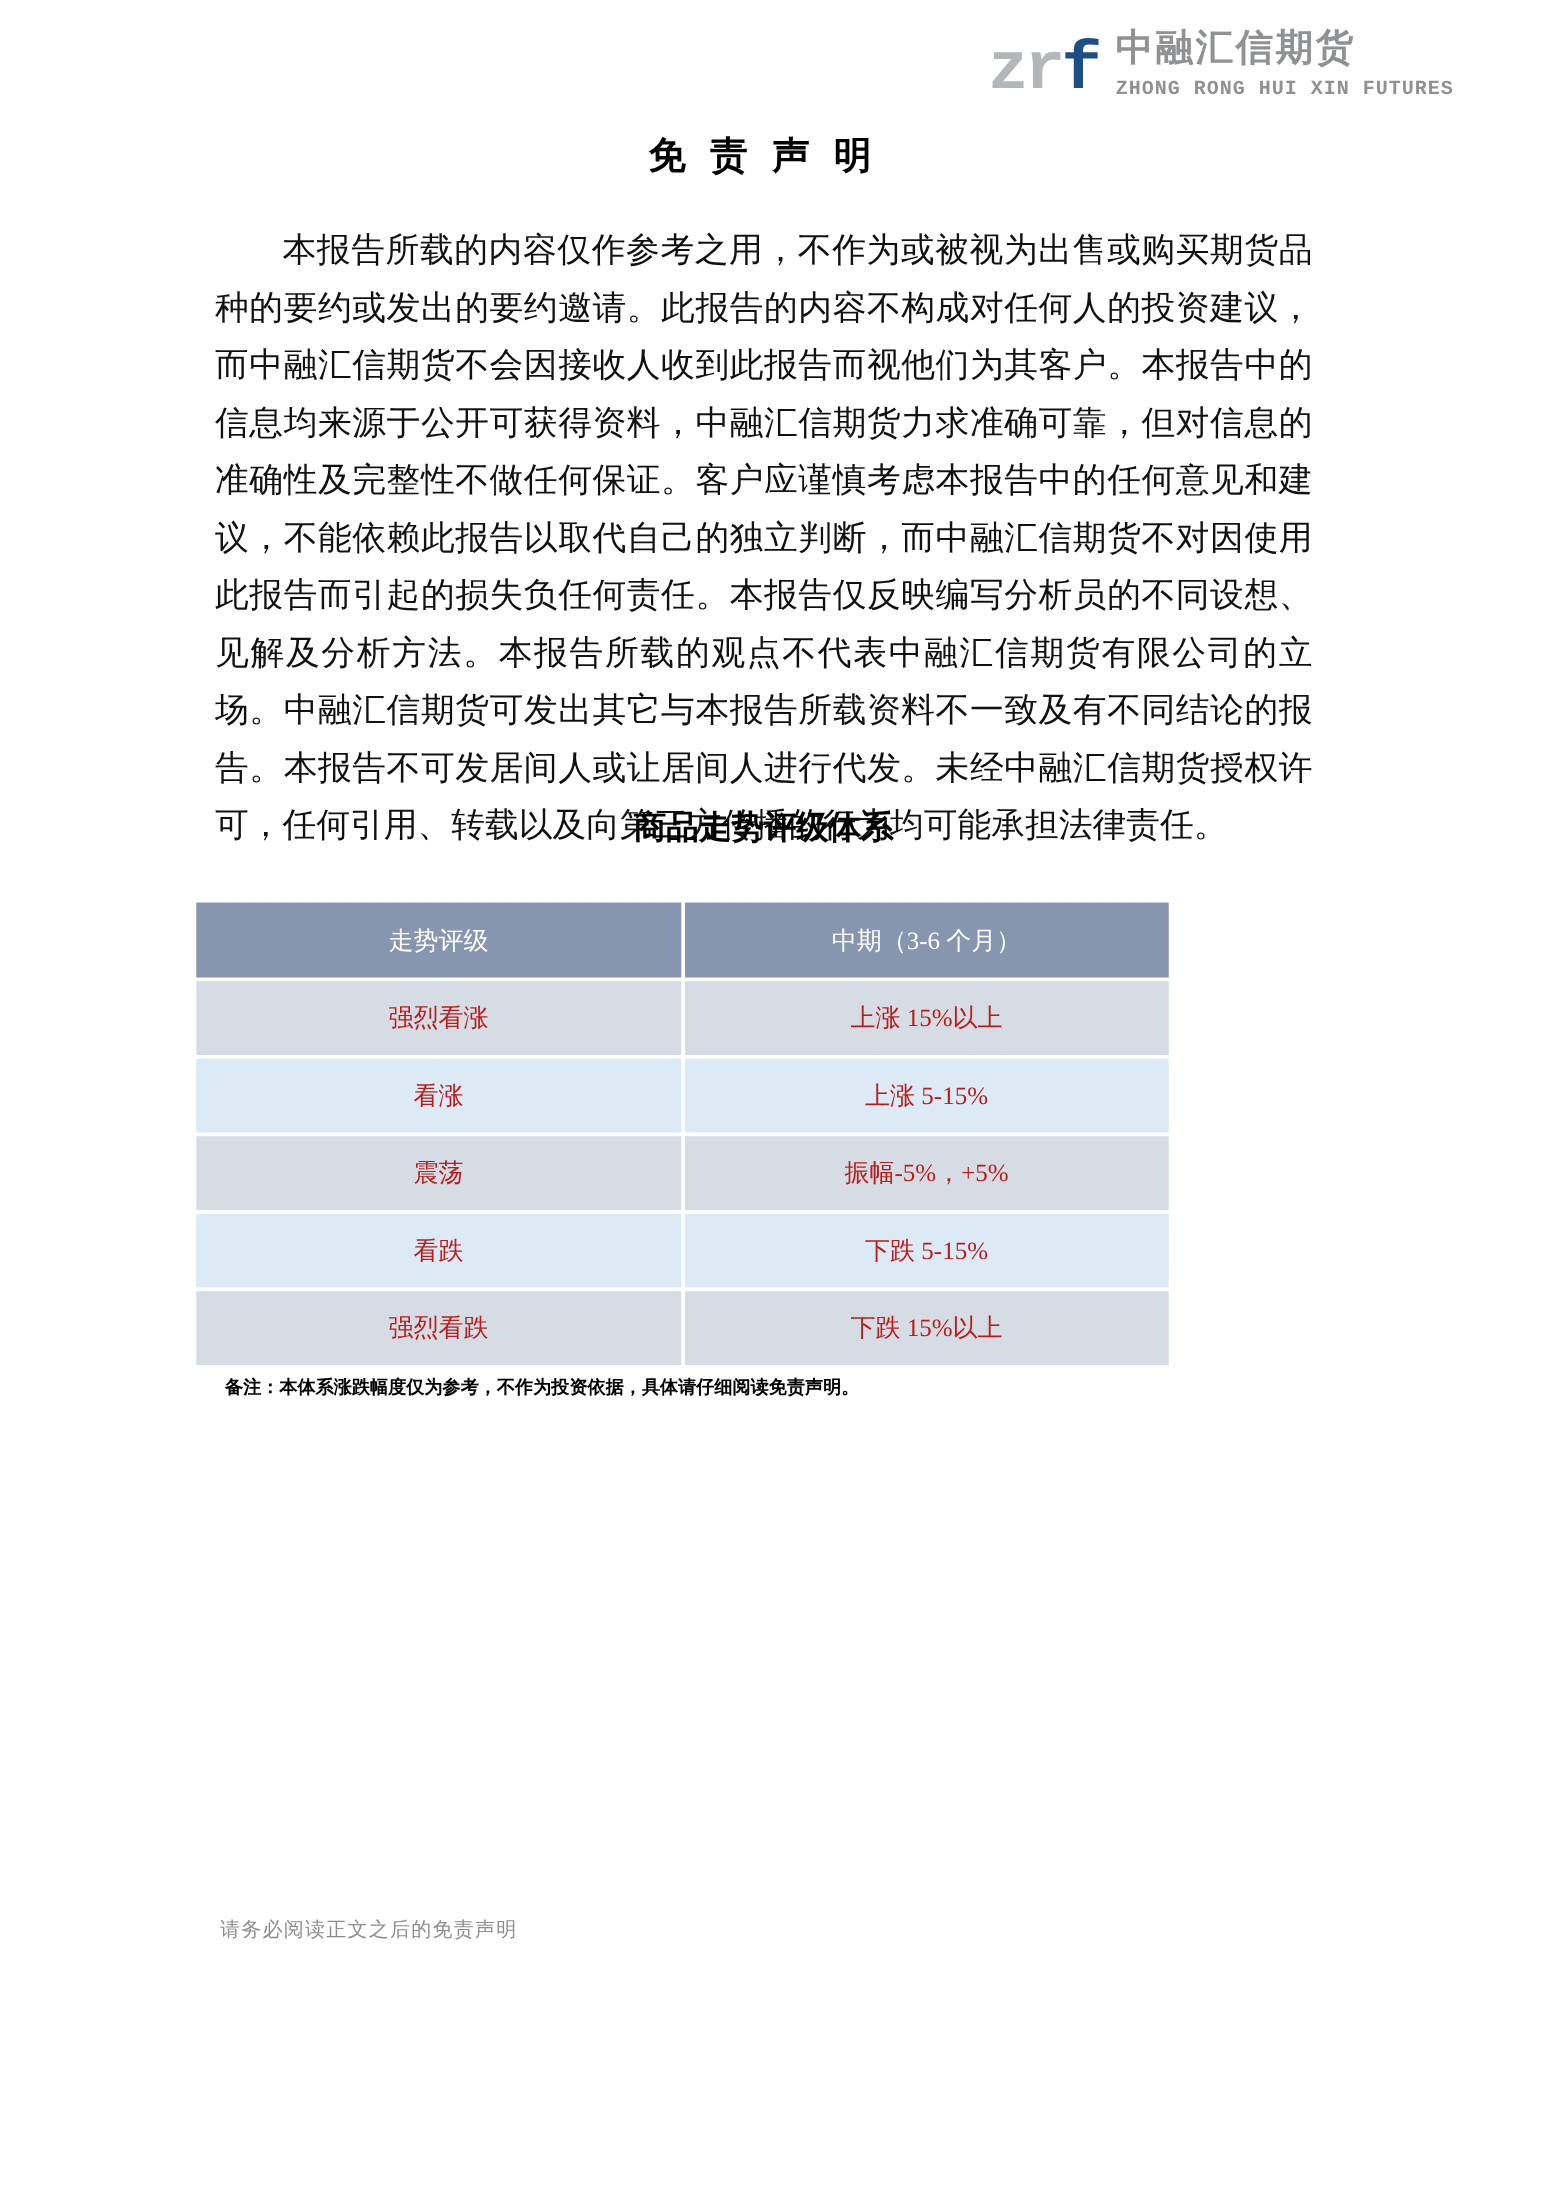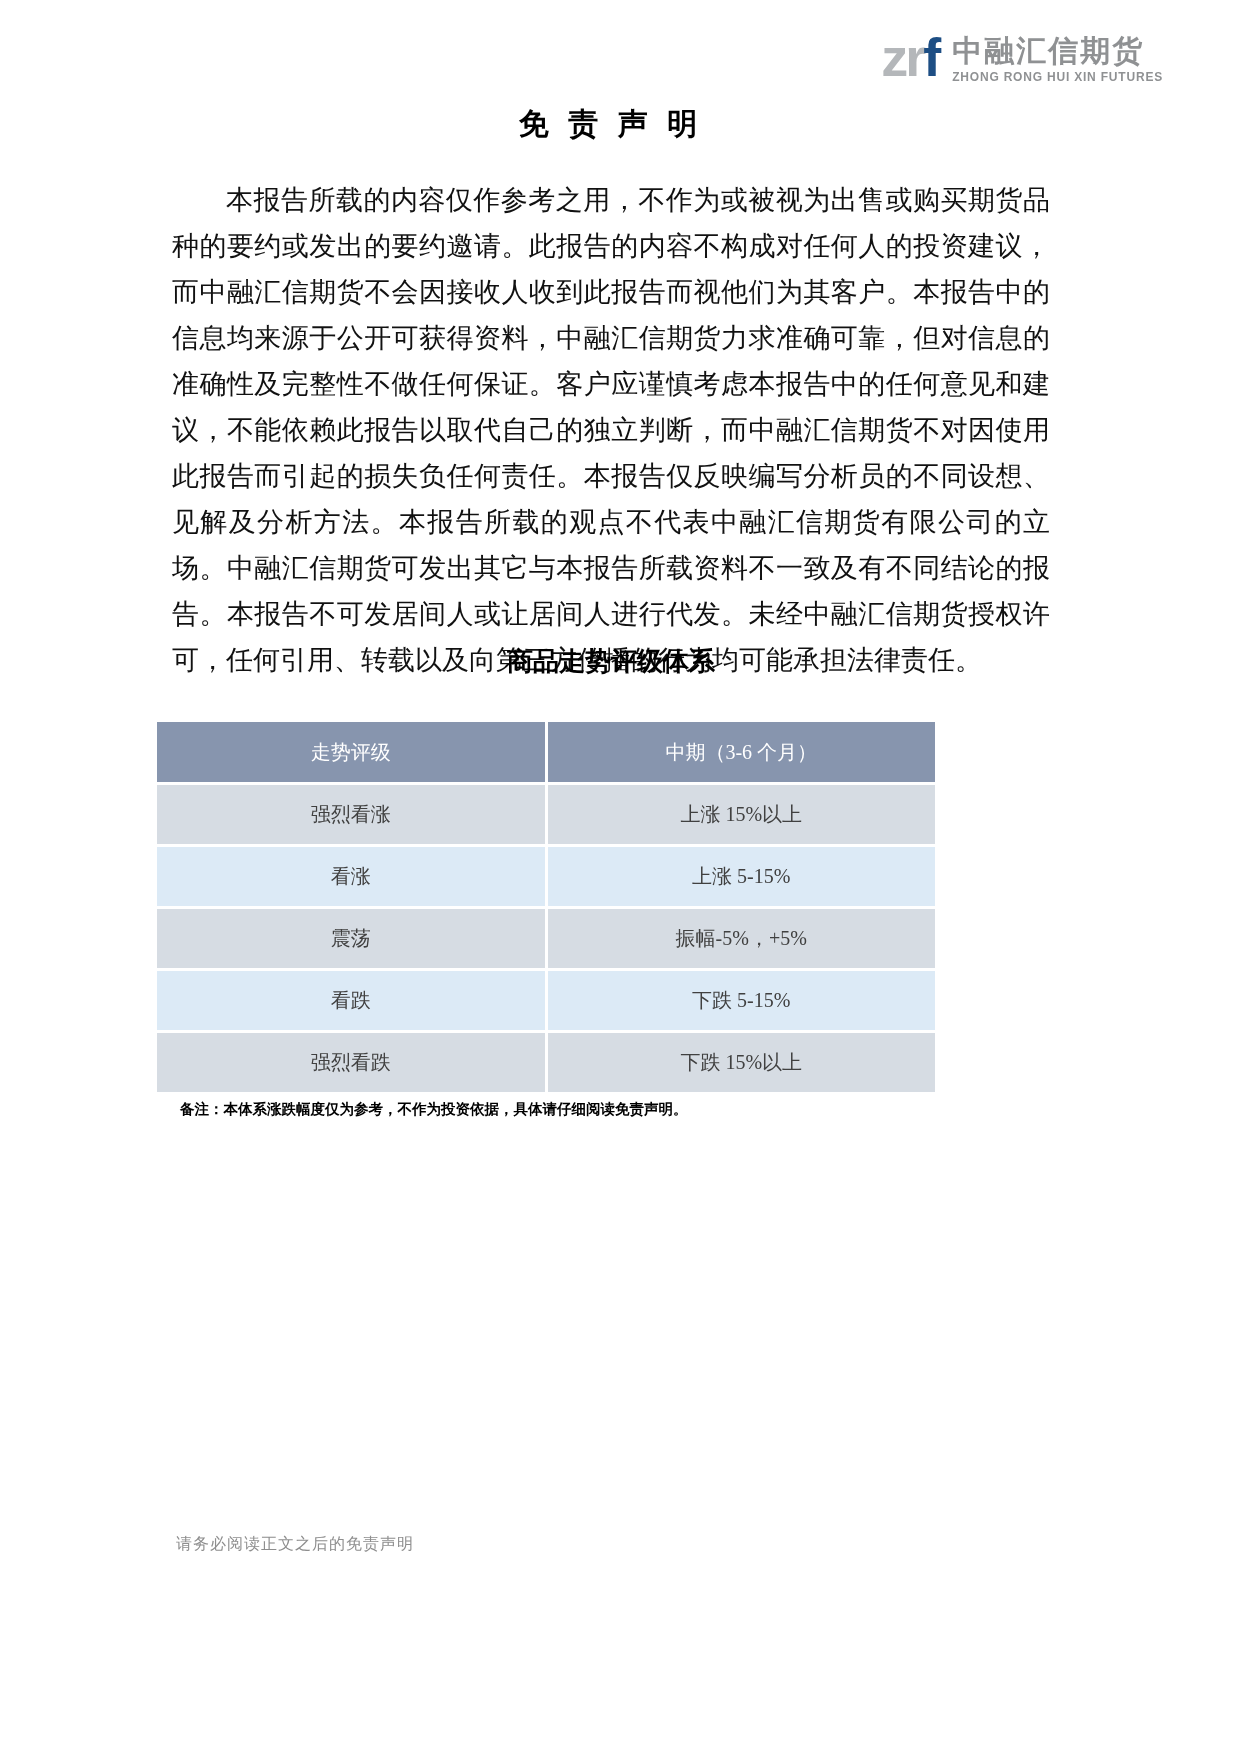--- a/index.html
+++ b/index.html
@@ -9,36 +9,36 @@
     margin:0 auto;
     background:#ffffff;
     overflow:hidden;
     font-family:"Liberation Serif","DejaVu Serif",serif;
     color:#1a1a1a;
   }
 
   
   .logo {
     position:absolute; top:22px; right:78px;
-    display:flex; align-items:flex-end; gap:14px;
-    font-family:Liberation Sans, sans-serif;
+    display:flex; align-items:center; gap:14px;
+    font-family:Liberation Mono, monospace;
   }
   .logo-mark {
     font-size:54px; font-weight:bold; letter-spacing:-3px;
     line-height:1; margin-top:8px;
   }
   .logo-mark .zr { color:var(--logo-gray,#b4b7ba); }
   .logo-mark .f  { color:var(--logo-navy,#1d4e84); }
   .logo-brand { display:flex; flex-direction:column; }
   .brand-cn {
     font-size:30px; font-weight:bold; color:#8f9193;
     letter-spacing:2px; line-height:1.05; white-space:nowrap;
   }
   .brand-en {
-    font-size:12px; font-weight:bold; color:#8f9193;
+    font-size:16px; font-weight:bold; color:#8f9193;
     letter-spacing:0.8px; margin-top:4px; white-space:nowrap;
   }
 
   
   .doc-title {
     position:absolute; top:104px; left:172px; width:878px;
     text-align:center; font-size:30px; font-weight:bold;
     letter-spacing:6px; color:#000;
   }
   .body-par {
@@ -50,21 +50,21 @@
   
   .section-title {
     position:absolute; top:644px; left:172px; width:878px;
     text-align:center; font-size:26px; font-weight:bold; color:#000;
   }
   .rating-table { position:absolute; top:722px; left:157px; width:778px; }
   .t-row { display:flex; gap:3px; margin-bottom:3px; }
   .t-cell {
     flex:1; height:59px;
     display:flex; align-items:center; justify-content:center;
-    font-size:20px; color:#404040;
+    font-size:20px; color:#b91c1c;
   }
   .t-row.header .t-cell {
     height:60px;
     background:var(--table-header-bg,#8795ae);
     color:#ffffff;
   }
   .t-row.odd  .t-cell { background:var(--table-row-odd-bg,#d6dce3); }
   .t-row.even .t-cell { background:var(--table-row-even-bg,#dceaf6);text-align:right; }
 
   .note {

